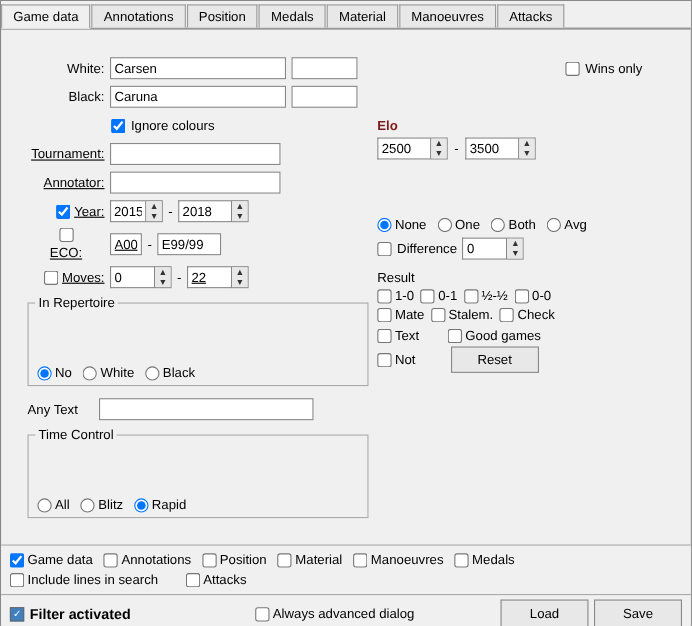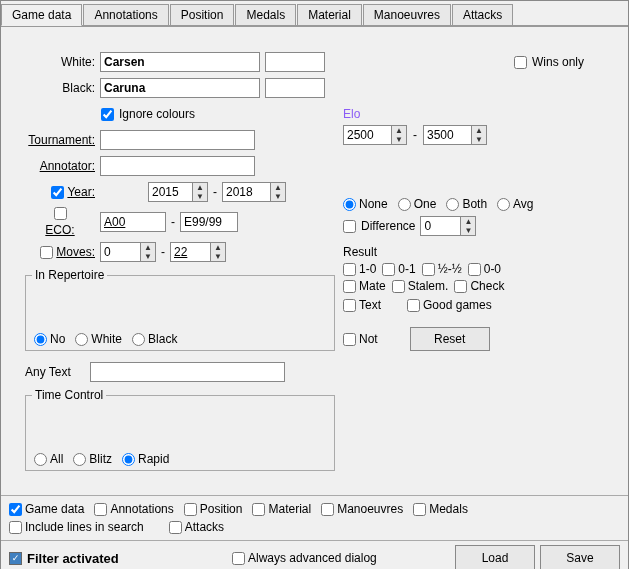--- a/index.html
+++ b/index.html
@@ -78,21 +78,20 @@
     input[type="text"] {
       height: 20px;
       border: 1px solid #888;
       background: white;
       padding: 1px 3px;
       font-size: 12px;
     }
 
     .text-input-name {
       width: 160px;
-      font-weight: bold;
     }
     .text-input-small {
       width: 60px;
     }
     .text-input-large {
       width: 155px;
     }
 
     input[type="checkbox"] {
       margin: 0;
@@ -170,22 +169,22 @@
       flex-direction: column;
       gap: 4px;
     }
     .elo-row {
       display: flex;
       align-items: center;
       gap: 4px;
     }
     .elo-label {
       font-size: 12px;
-      font-weight: normal;
-      color: #8b5cf6;
+      font-weight: bold;
+      color: #7f1d1d;
     }
 
     
     .result-section {
       display: flex;
       flex-direction: column;
       gap: 3px;
     }
     .result-row {
       display: flex;
@@ -367,21 +366,21 @@
           <input type="text" class="text-input-large" style="">
         </div>
 
         <div class="form-row">
           <div style="min-width:70px; display:flex; align-items:center; justify-content:flex-end; gap:3px;">
             <input type="checkbox" id="year_cb" checked="" style="">
             <label for="year_cb" class="label underline" style="min-width:auto">Year:</label>
           </div>
           <div class="date-range">
             <div class="spinner">
-              <input type="text" style="width: 44px; height: 20px; border-top: 1px solid rgb(136, 136, 136); border-bottom: 1px solid rgb(136, 136, 136); border-left: 1px solid rgb(136, 136, 136); border-image: initial; border-right: none; margin-left: 48px;" value="2015">
+              <input type="text" style="width: 32px; height: 20px; border-top: 1px solid rgb(136, 136, 136); border-bottom: 1px solid rgb(136, 136, 136); border-left: 1px solid rgb(136, 136, 136); border-image: initial; border-right: none;" value="2015">
               <div class="spinner-btns">
                 <button class="spinner-btn">▲</button>
                 <button class="spinner-btn">▼</button>
               </div>
             </div>
             <span class="dash">-</span>
             <div class="spinner">
               <input type="text" style="width: 48px; height: 20px; border-top: 1px solid rgb(136, 136, 136); border-bottom: 1px solid rgb(136, 136, 136); border-left: 1px solid rgb(136, 136, 136); border-image: initial; border-right: none;" value="2018">
               <div class="spinner-btns">
                 <button class="spinner-btn">▲</button>
@@ -390,21 +389,21 @@
             </div>
           </div>
         </div>
 
         <div class="form-row">
           <div style="min-width:70px; display:flex; align-items:center; justify-content:flex-end; gap:3px;flex-direction:column;">
             <input type="checkbox" id="eco_cb" style="">
             <label for="eco_cb" class="label underline" style="min-width:auto">ECO:</label>
           </div>
           <div class="eco-range">
-            <input type="text" style="width: 66px; height: 20px; border: 1px solid rgb(136, 136, 136); text-decoration: underline;" value="A00">
+            <input type="text" style="width: 29px; height: 20px; border: 1px solid rgb(136, 136, 136); text-decoration: underline;" value="A00">
             <span class="dash">-</span>
             <input type="text" style="width: 58px; height: 20px; border: 1px solid rgb(136, 136, 136);" value="E99/99">
           </div>
         </div>
 
         <div class="form-row">
           <div style="min-width:70px; display:flex; align-items:center; justify-content:flex-end; gap:3px;">
             <input type="checkbox" id="moves_cb" style="">
             <label for="moves_cb" class="label underline" style="min-width:auto">Moves:</label>
           </div>
@@ -568,21 +567,21 @@
             <div class="checkbox-item">
               <input type="checkbox" id="res_text" style="">
               <label for="res_text">Text</label>
             </div>
             <div class="checkbox-item" style="margin-left: 20px;">
               <input type="checkbox" id="res_good" style="">
               <label for="res_good">Good games</label>
             </div>
           </div>
 
-          <div class="result-row" style="margin-top: 12px;">
+          <div class="result-row" style="margin-top: 0;">
             <div class="checkbox-item">
               <input type="checkbox" id="res_not" style="">
               <label for="res_not">Not</label>
             </div>
             <button class="reset-btn" style="margin-left: 26px;">Reset</button>
           </div>
         </div>
 
       </div>
     </div>

